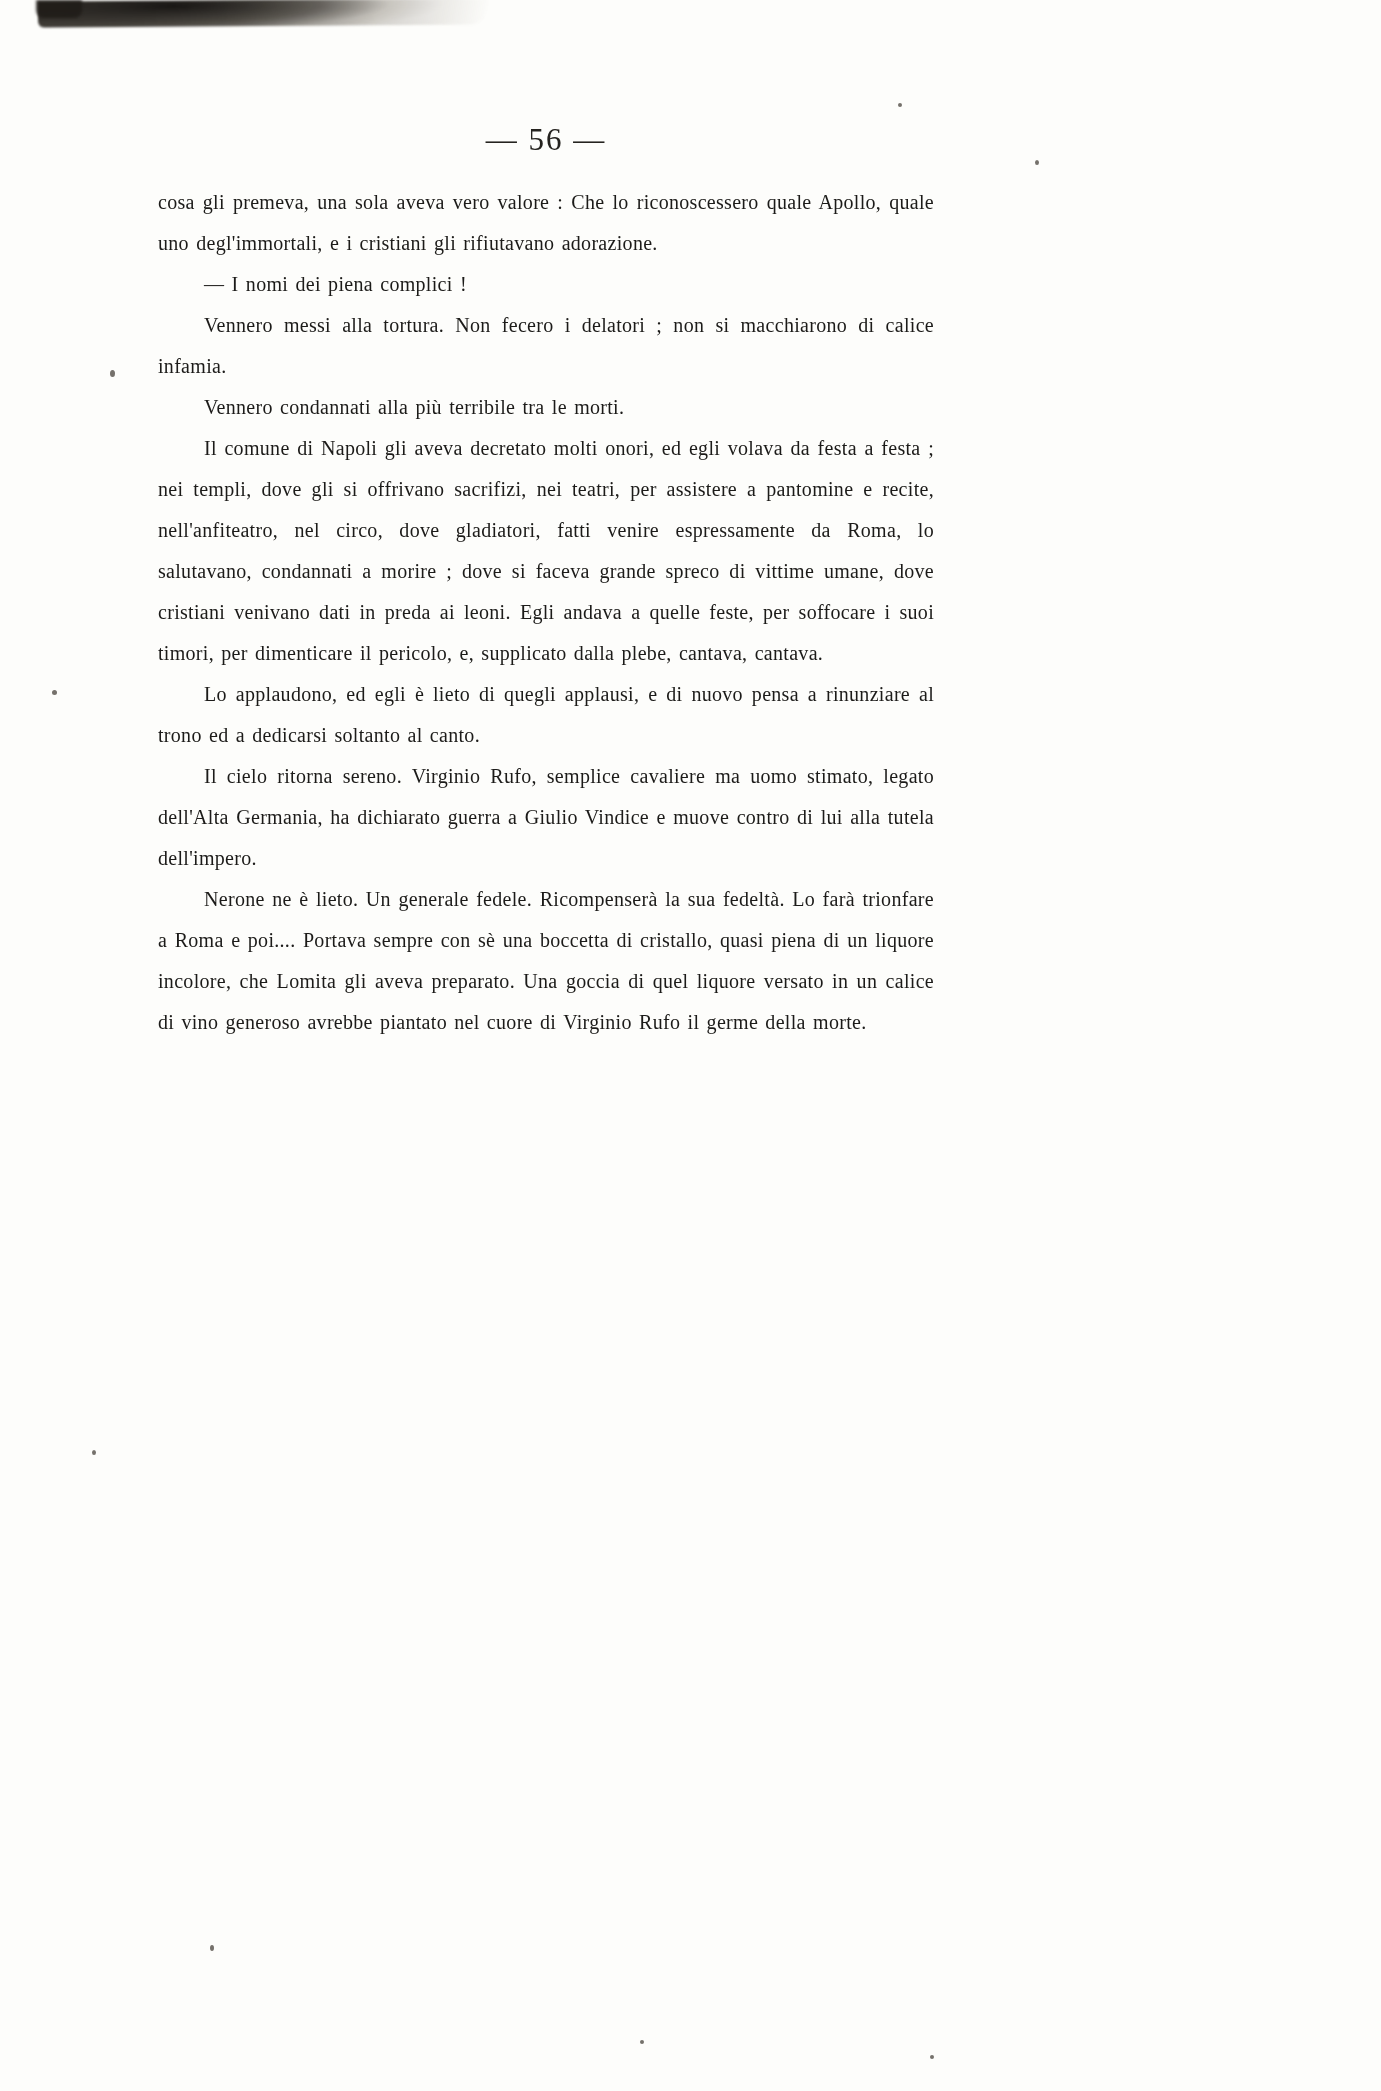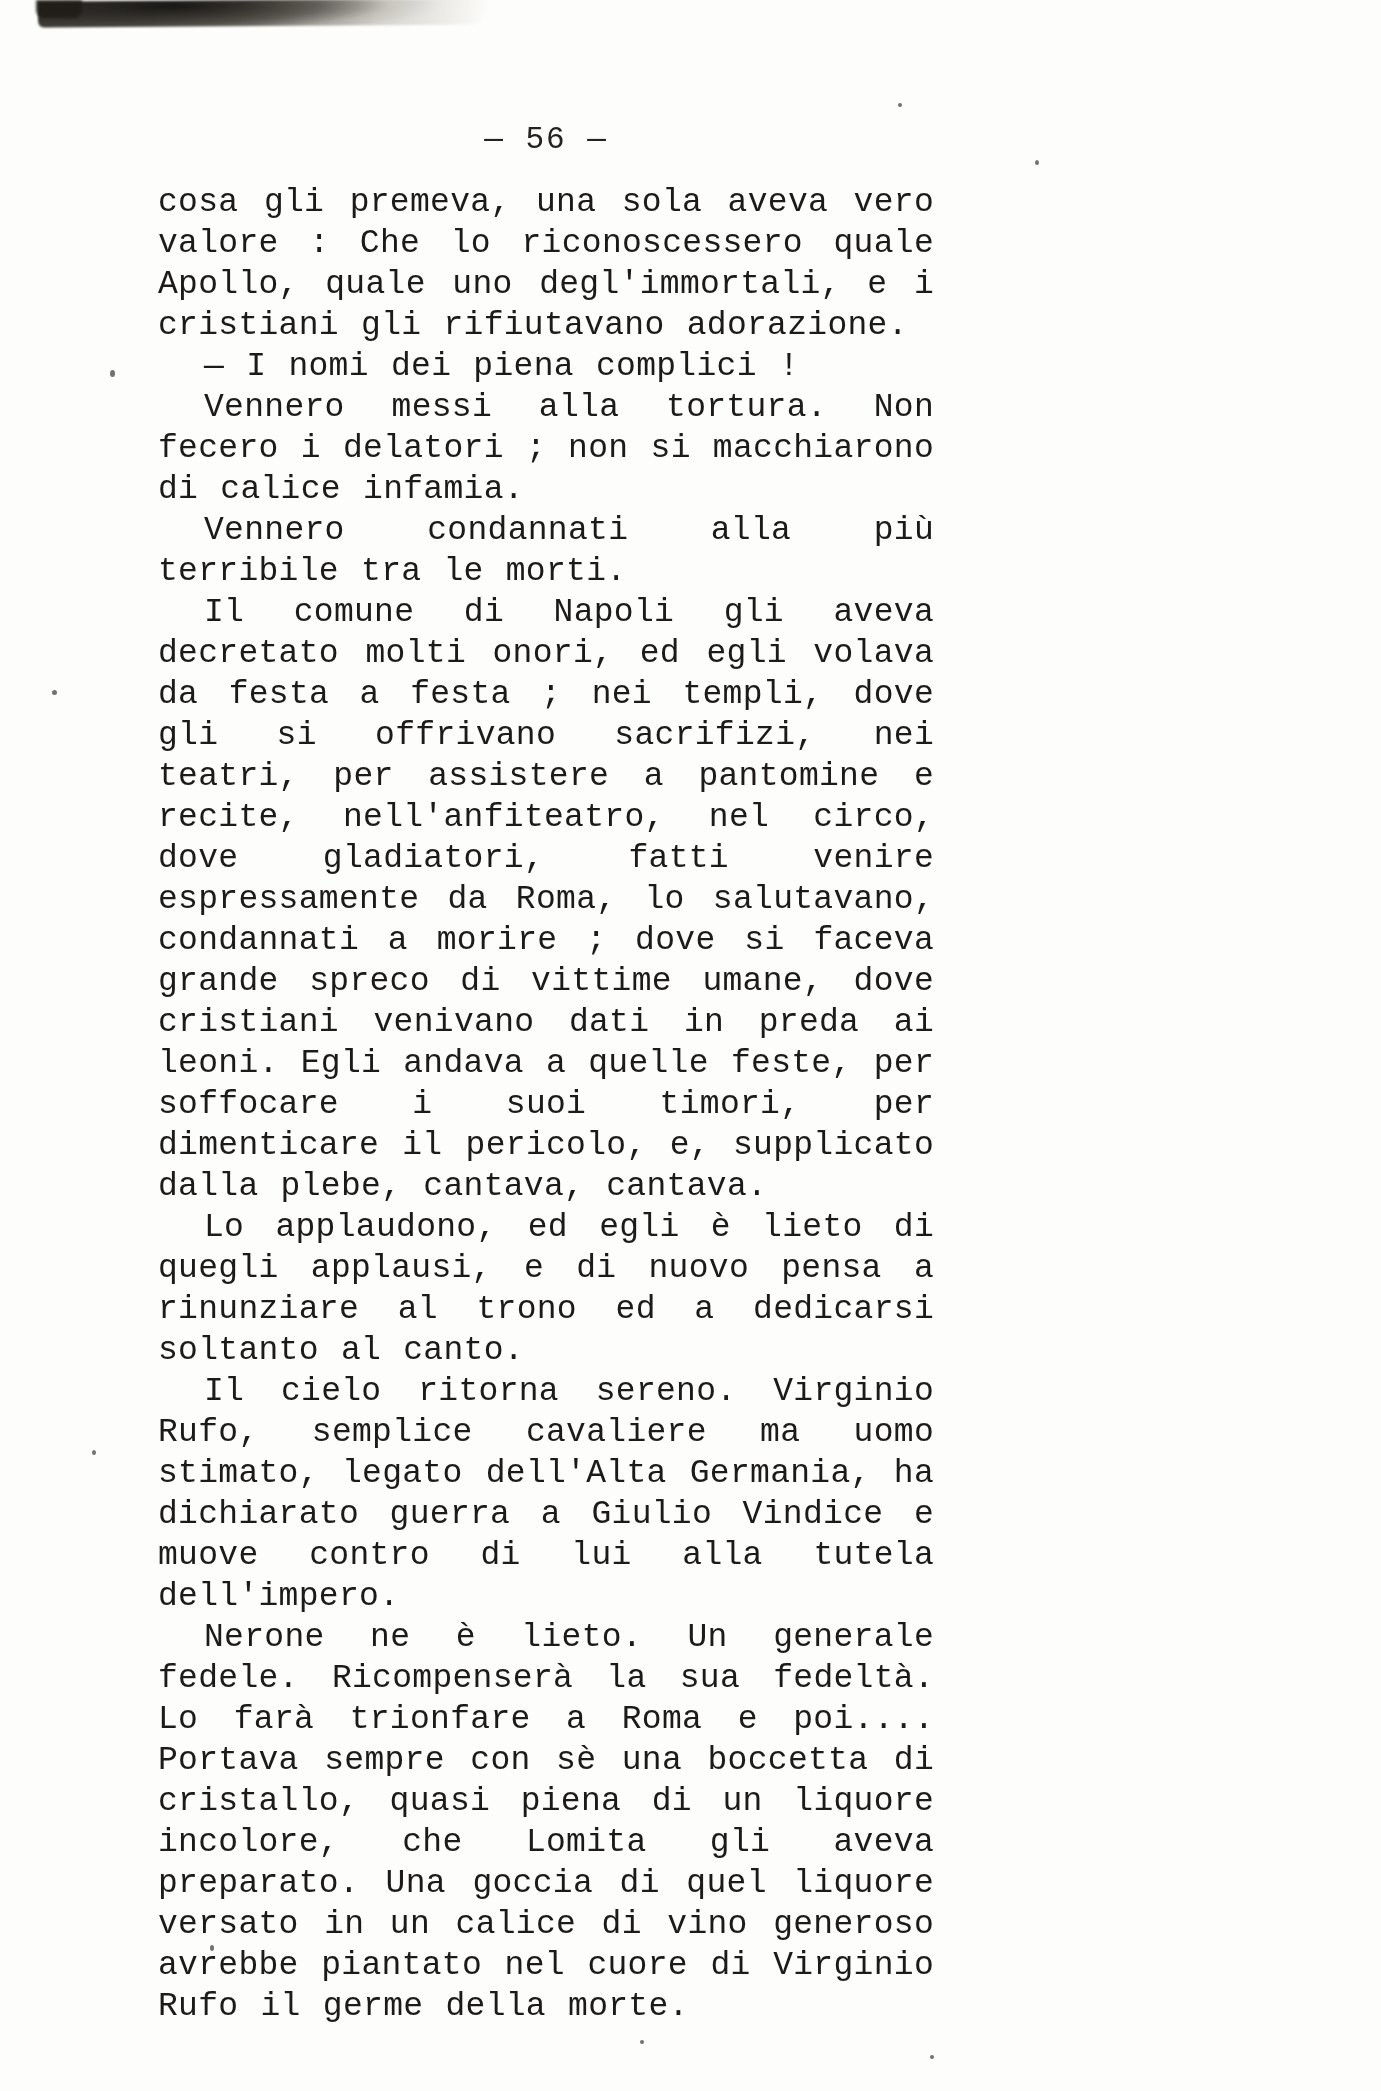--- a/index.html
+++ b/index.html
@@ -6,21 +6,21 @@
     margin: 0;
     padding: 0;
     background: #f4f4f2;
   }
   .page {
     position: relative;
     width: 1381px;
     height: 2091px;
     background: #fdfdfb;
     overflow: hidden;
-    font-family: Liberation Mono, monospace;
+    font-family: Liberation Serif, serif;
     color: #1c1b19;
   }
   
   .scan-smudge {
     position: absolute;
     top: 0;
     left: 38px;
     width: 450px;
     height: 26px;
     background:
@@ -54,21 +54,21 @@
     text-align: center;
     font-size: 31px;
     letter-spacing: 2px;
     color: #25231f;
   }
   .text-block {
     position: absolute;
     top: 182px;
     left: 158px;
     width: 776px;
-    font-size: 33px;
+    font-size: 20px;
     line-height: 41px;
     text-align: justify;
     letter-spacing: 0.3px;
     word-spacing: 2px;
   }
   .text-block p {
     margin: 0;
     text-align: justify;
   }
   .text-block p.indent {

